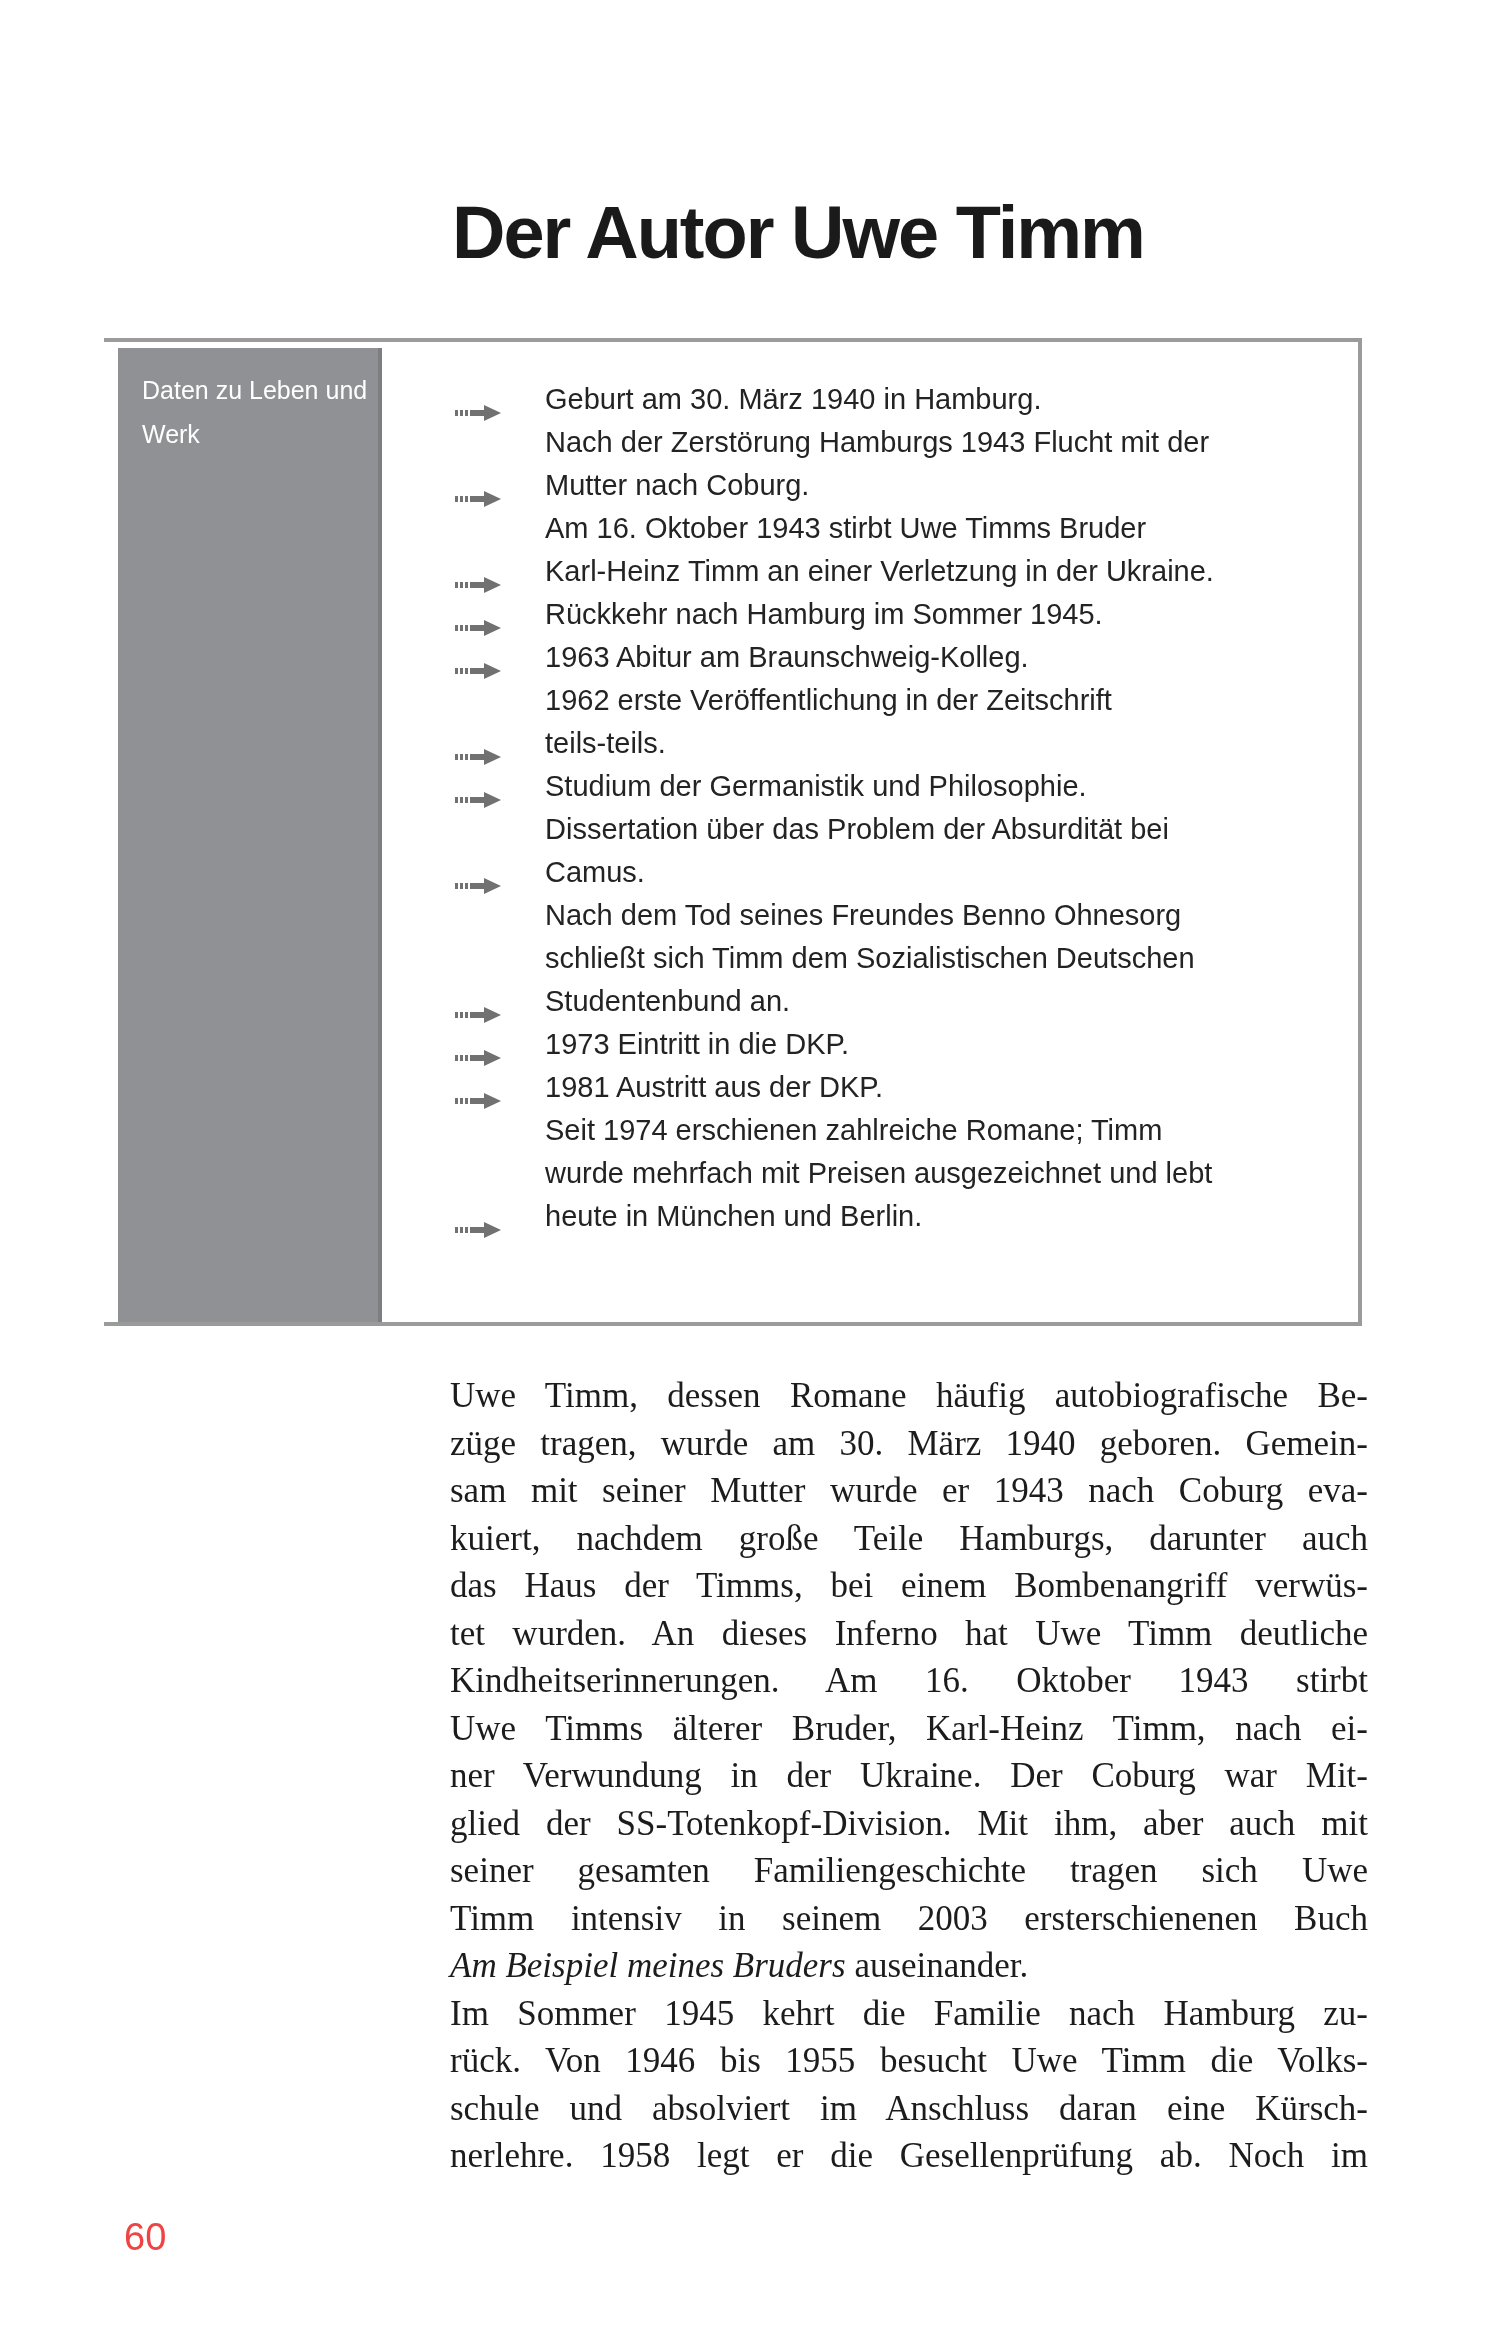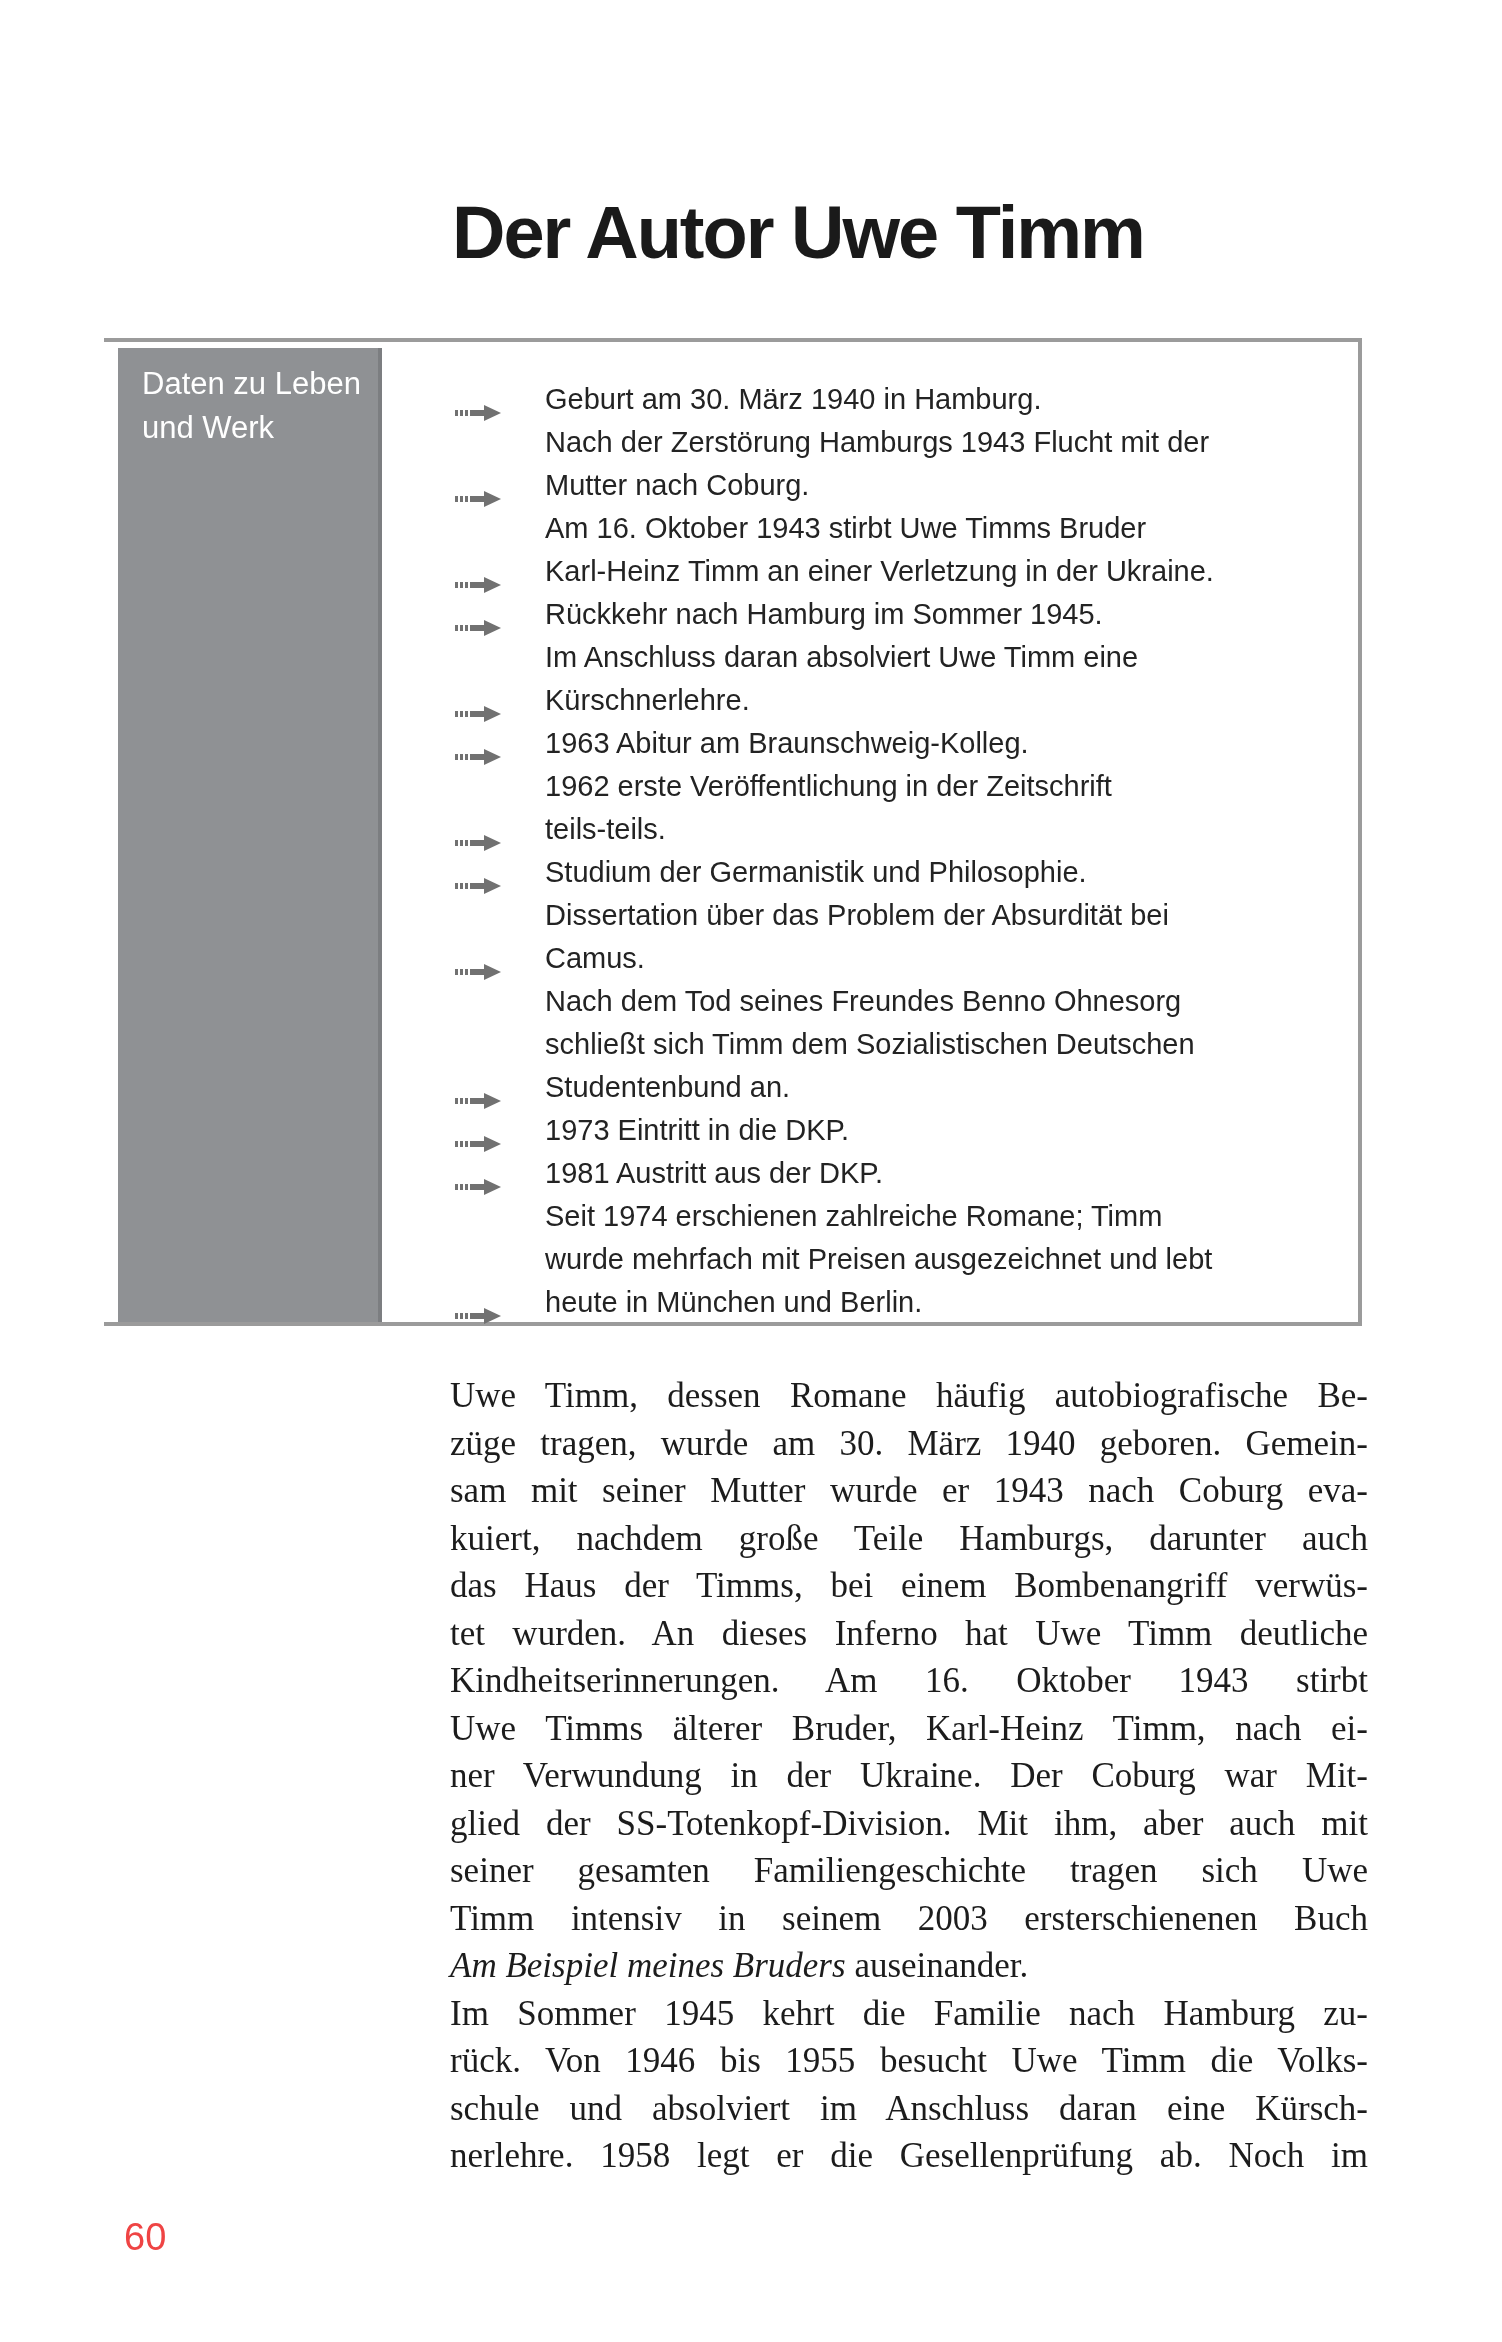--- a/index.html
+++ b/index.html
@@ -40,22 +40,22 @@
   .sidebar-cell{
     position:absolute;
     left:14px;top:6px;bottom:0;
     width:264px;
     background:var(--sidebar_bg);
     border-right:4px solid var(--divider);
     box-sizing:border-box;
     color:#ffffff;
   }
   .sidebar-label{
-    padding:14px 20px 0 24px;
-    font-size:31px;
+    padding:20px 20px 0 24px;
+    font-size:25px;
     line-height:44px;
     width:230px;
   }
   .info-list{
     position:absolute;
     left:340px;top:36px;right:12px;
   }
   .info-item{
     display:flex;
     align-items:flex-end;
@@ -172,35 +172,20 @@
           <rect x="10" y="5" width="3" height="6"></rect>
           <rect x="15" y="5" width="15" height="6"></rect>
           <polygon points="29,0 46,8 29,16"></polygon>
         </g>
       </svg>
     </span>
     <span class="item-text">Rückkehr nach Hamburg im Sommer 1945.</span>
   </div>
 
 
-  <div class="info-item">
-    <span class="arrow-cell">
-      <svg viewBox="0 0 46 16" width="46" height="16" aria-hidden="true">
-        <g fill="currentColor">
-          <rect x="0" y="5" width="3" height="6"></rect>
-          <rect x="5" y="5" width="3" height="6"></rect>
-          <rect x="10" y="5" width="3" height="6"></rect>
-          <rect x="15" y="5" width="15" height="6"></rect>
-          <polygon points="29,0 46,8 29,16"></polygon>
-        </g>
-      </svg>
-    </span>
-    <span class="item-text">Im Anschluss daran absolviert Uwe Timm eine
-Kürschnerlehre.</span>
-  </div>
 
   <div class="info-item">
     <span class="arrow-cell">
       <svg viewBox="0 0 46 16" width="46" height="16" aria-hidden="true">
         <g fill="currentColor">
           <rect x="0" y="5" width="3" height="6"></rect>
           <rect x="5" y="5" width="3" height="6"></rect>
           <rect x="10" y="5" width="3" height="6"></rect>
           <rect x="15" y="5" width="15" height="6"></rect>
           <polygon points="29,0 46,8 29,16"></polygon>

